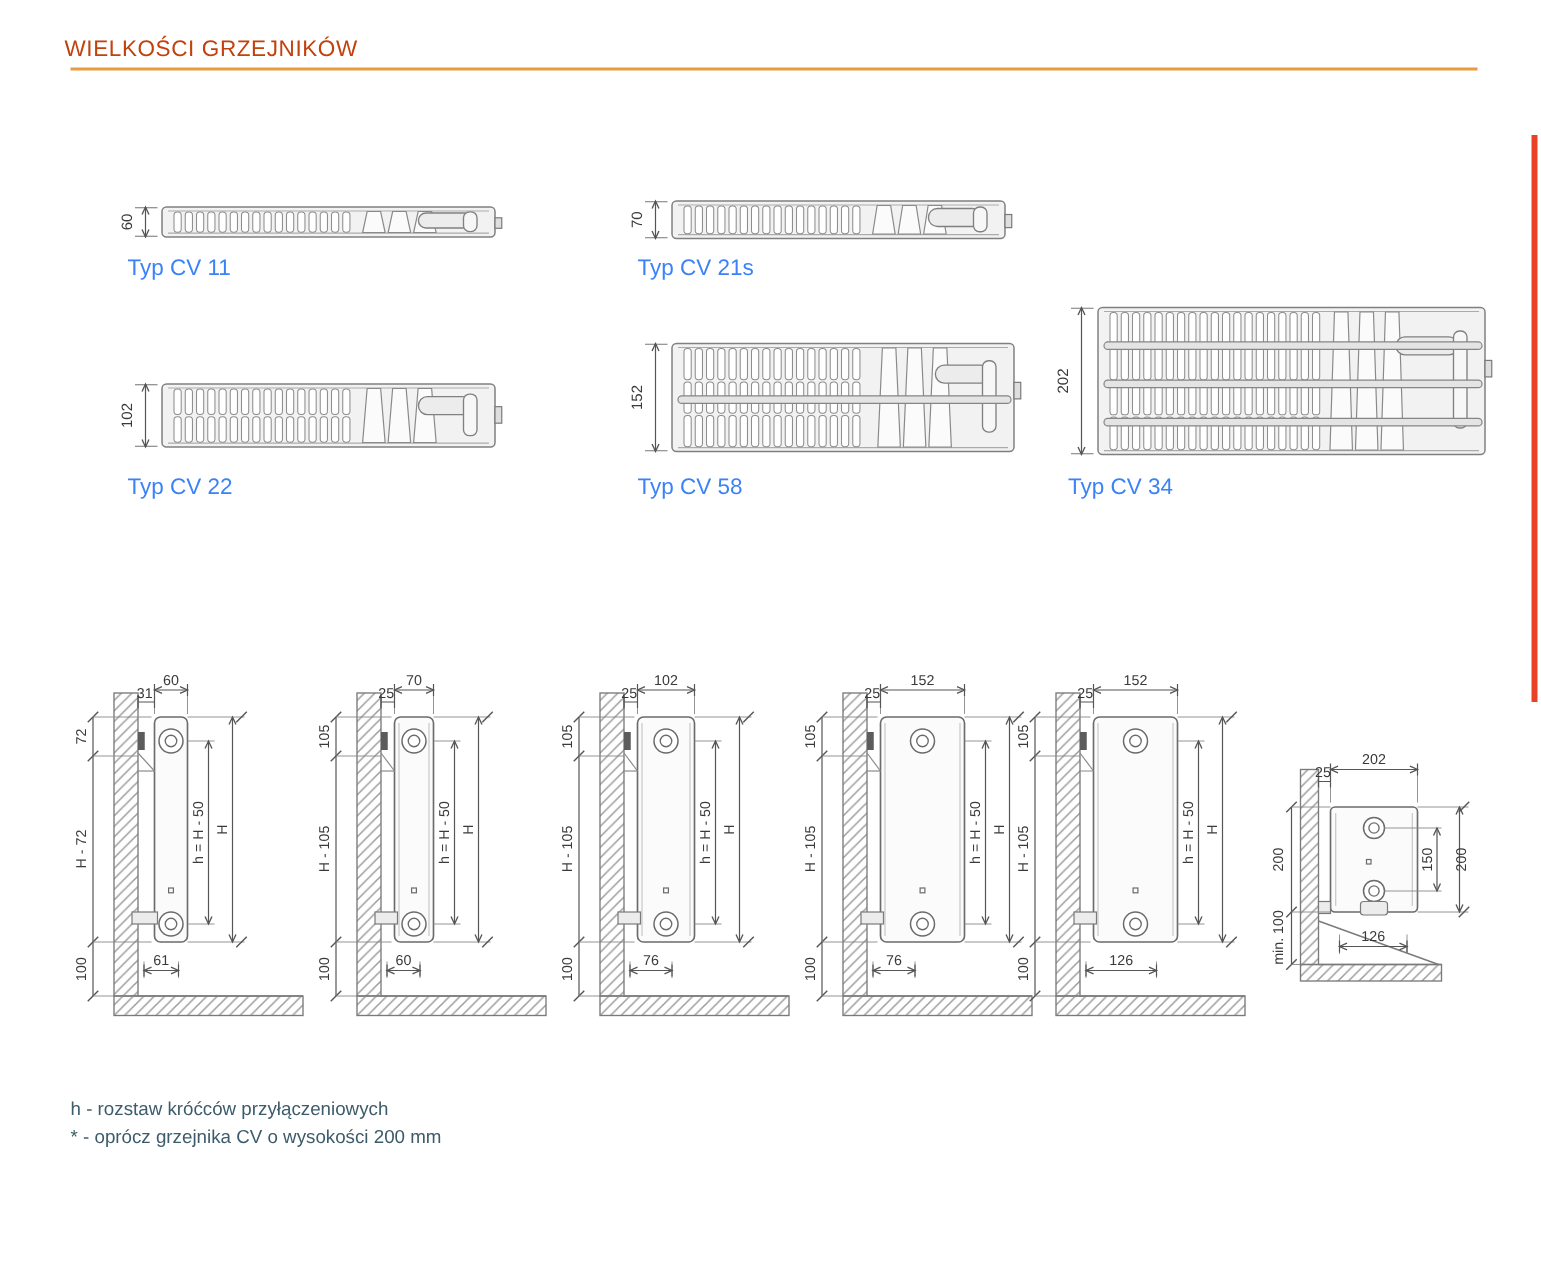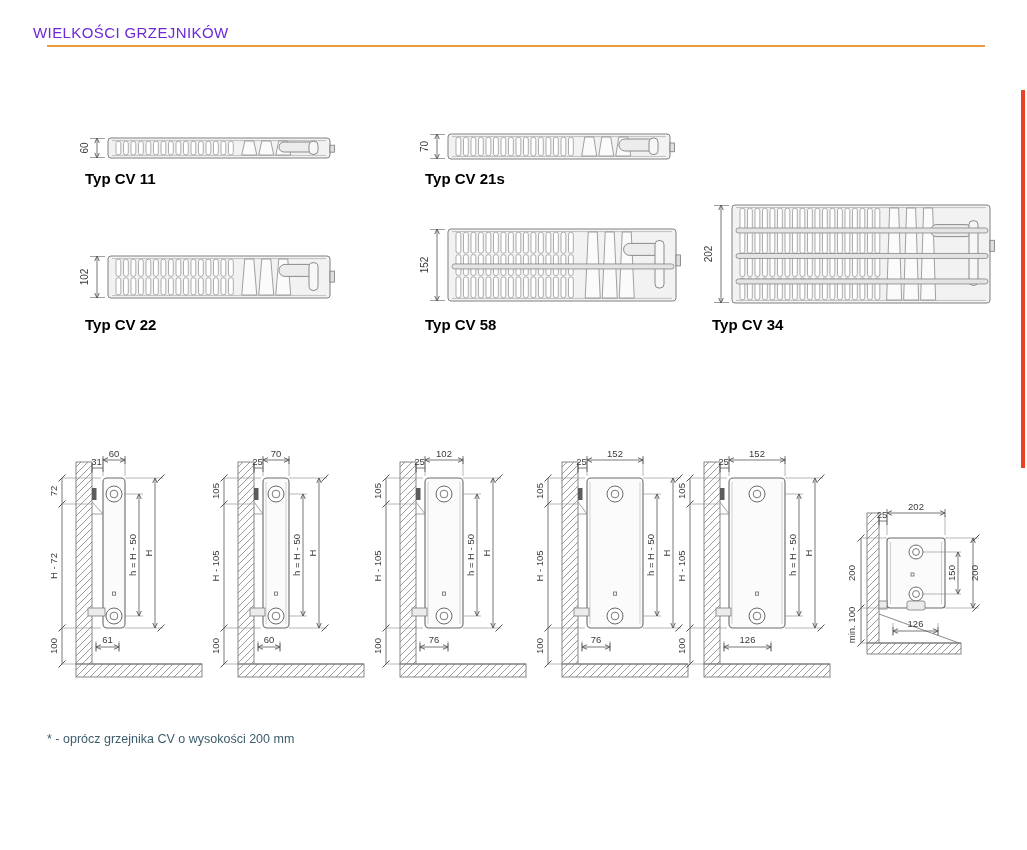--- a/index.html
+++ b/index.html
@@ -1,21 +1,21 @@
 <!DOCTYPE html>
 <html><head>
 <meta charset="utf-8">
 <style>
   html,body{margin:0;padding:0;background:#fff;}
   .page{position:relative;width:1027px;height:850px;background:#ffffff;
         font-family:"Liberation Sans",sans-serif;overflow:hidden;}
-  .title{position:absolute;left:33px;top:24px;font-size:15px;letter-spacing:.4px;
-         color:#6d28d9;font-weight:400;}
+  .title{position:absolute;left:43px;top:24px;font-size:15px;letter-spacing:.4px;
+         color:#c2410c;font-weight:400;}
   .rule{position:absolute;left:47px;top:45px;width:938px;height:2px;background:#E89C40;}
-  .cv-label{position:absolute;font-size:15px;font-weight:700;color:#000000;}
+  .cv-label{position:absolute;font-size:15px;font-weight:400;color:#3b82f6;}
   .subtitle{position:absolute;left:47px;top:374px;font-size:13.5px;font-weight:700;color:#16455A;}
   .legend{position:absolute;left:47px;top:730px;font-size:12.5px;color:#3D5C6B;line-height:19px;}
   .legend div{white-space:nowrap;}
   .edge-bar{position:absolute;left:1021px;top:90px;width:4px;height:378px;background:#EA4226;}
   .abs{position:absolute;}
   svg text{font-family:"Liberation Sans",sans-serif;}
 </style>
 </head>
 <body>
 
@@ -690,17 +690,18 @@
         <line x1="93" y1="160" x2="93" y2="173" stroke="#888" stroke-width="0.6"></line>
         <line x1="48" y1="168" x2="93" y2="168" stroke="#555" stroke-width="0.8"></line>
         <path d="M53,165.7 L48,168 L53,170.3" fill="none" stroke="#555" stroke-width="0.9"></path>
         <path d="M88,165.7 L93,168 L88,170.3" fill="none" stroke="#555" stroke-width="0.9"></path>
         <line x1="48" y1="164" x2="48" y2="172" stroke="#555" stroke-width="0.8"></line>
         <line x1="93" y1="164" x2="93" y2="172" stroke="#555" stroke-width="0.8"></line>
         <text x="70.5" y="164" text-anchor="middle" font-size="9.5" fill="#3a3a3a">126</text>
       </svg></div>
 
   <div class="legend">
+    <div>h - rozstaw króćców przyłączeniowych</div>
     <div>* - oprócz grzejnika CV o wysokości 200 mm</div>
   </div>
 
   <div class="edge-bar"></div>
 </div>
 
 </body></html>

